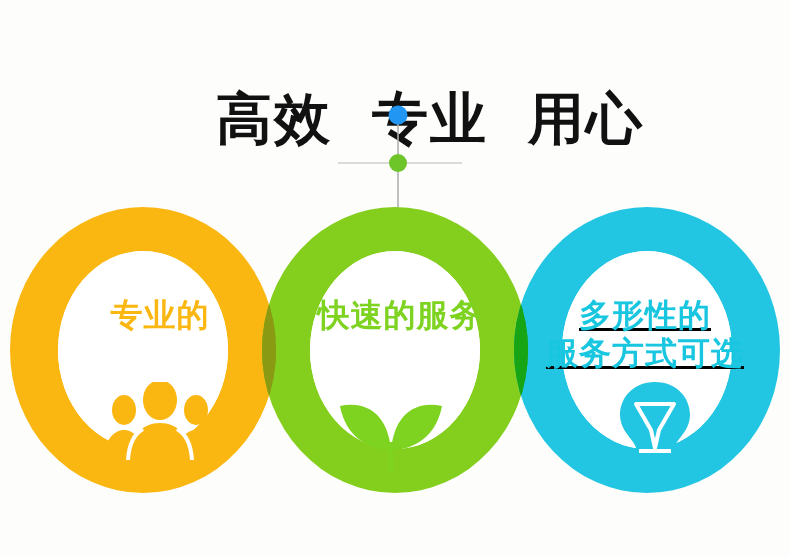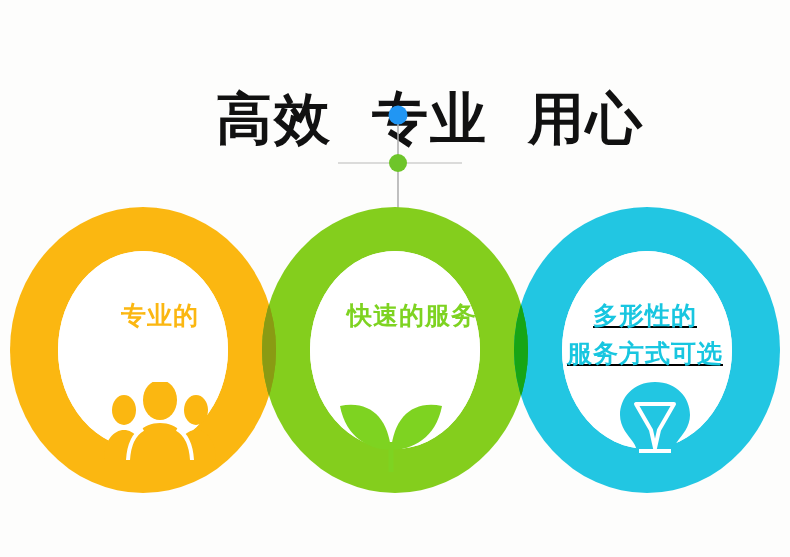--- a/index.html
+++ b/index.html
@@ -61,29 +61,29 @@
 
   
   .circle-content {
     position: absolute;
     text-align: center;
     z-index: 6;
     pointer-events: none;
   }
   .circle-text {
     font-weight: bold;
-    font-size: 25px;
+    font-size: 32px;
     line-height: 38px;
     letter-spacing: 1px;
     white-space: nowrap;
   }
   .circle-text .ln { display: block; }
 
   .c1 { left: 60px; top: 296px; width: 200px; }
-  .c2 { left: 312px; top: 296px; width: 200px; }
+  .c2 { left: 300px; top: 296px; width: 200px; }
   .c3 { left: 525px; top: 296px; width: 240px; text-decoration: underline; }
 
   .c1 .circle-text { color: #fbb711; }
   .c2 .circle-text { color: #7ed321; }
   .c3 .circle-text { color: #18c6e0; }
 
   .icon-holder {
     position: absolute;
     z-index: 6;
     pointer-events: none;

